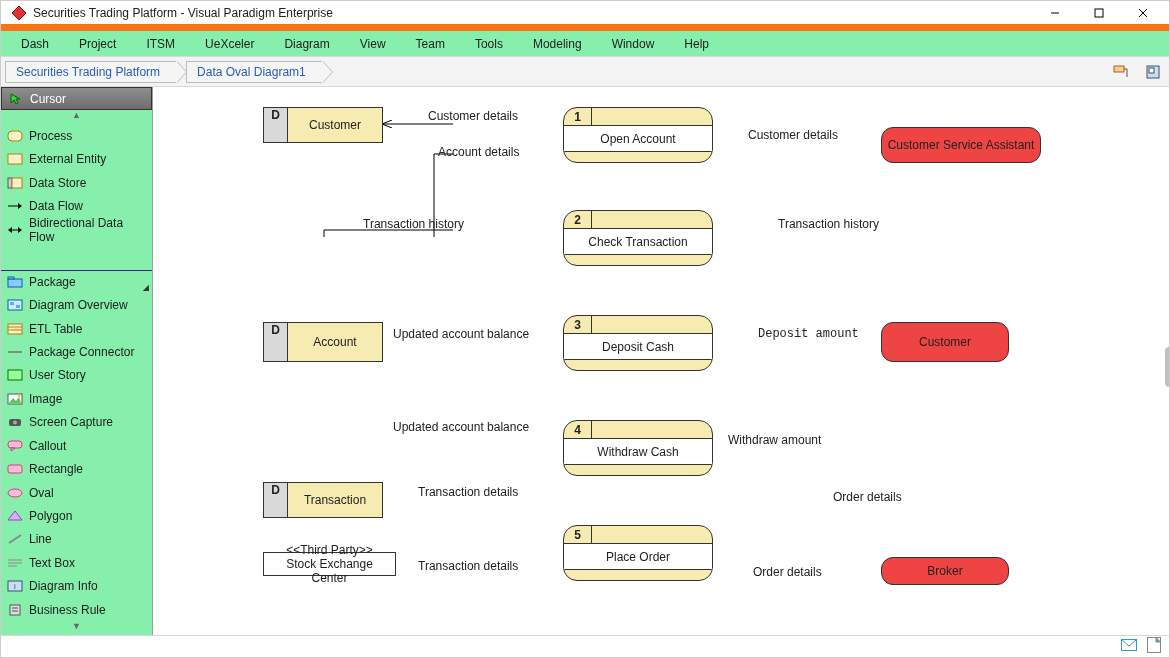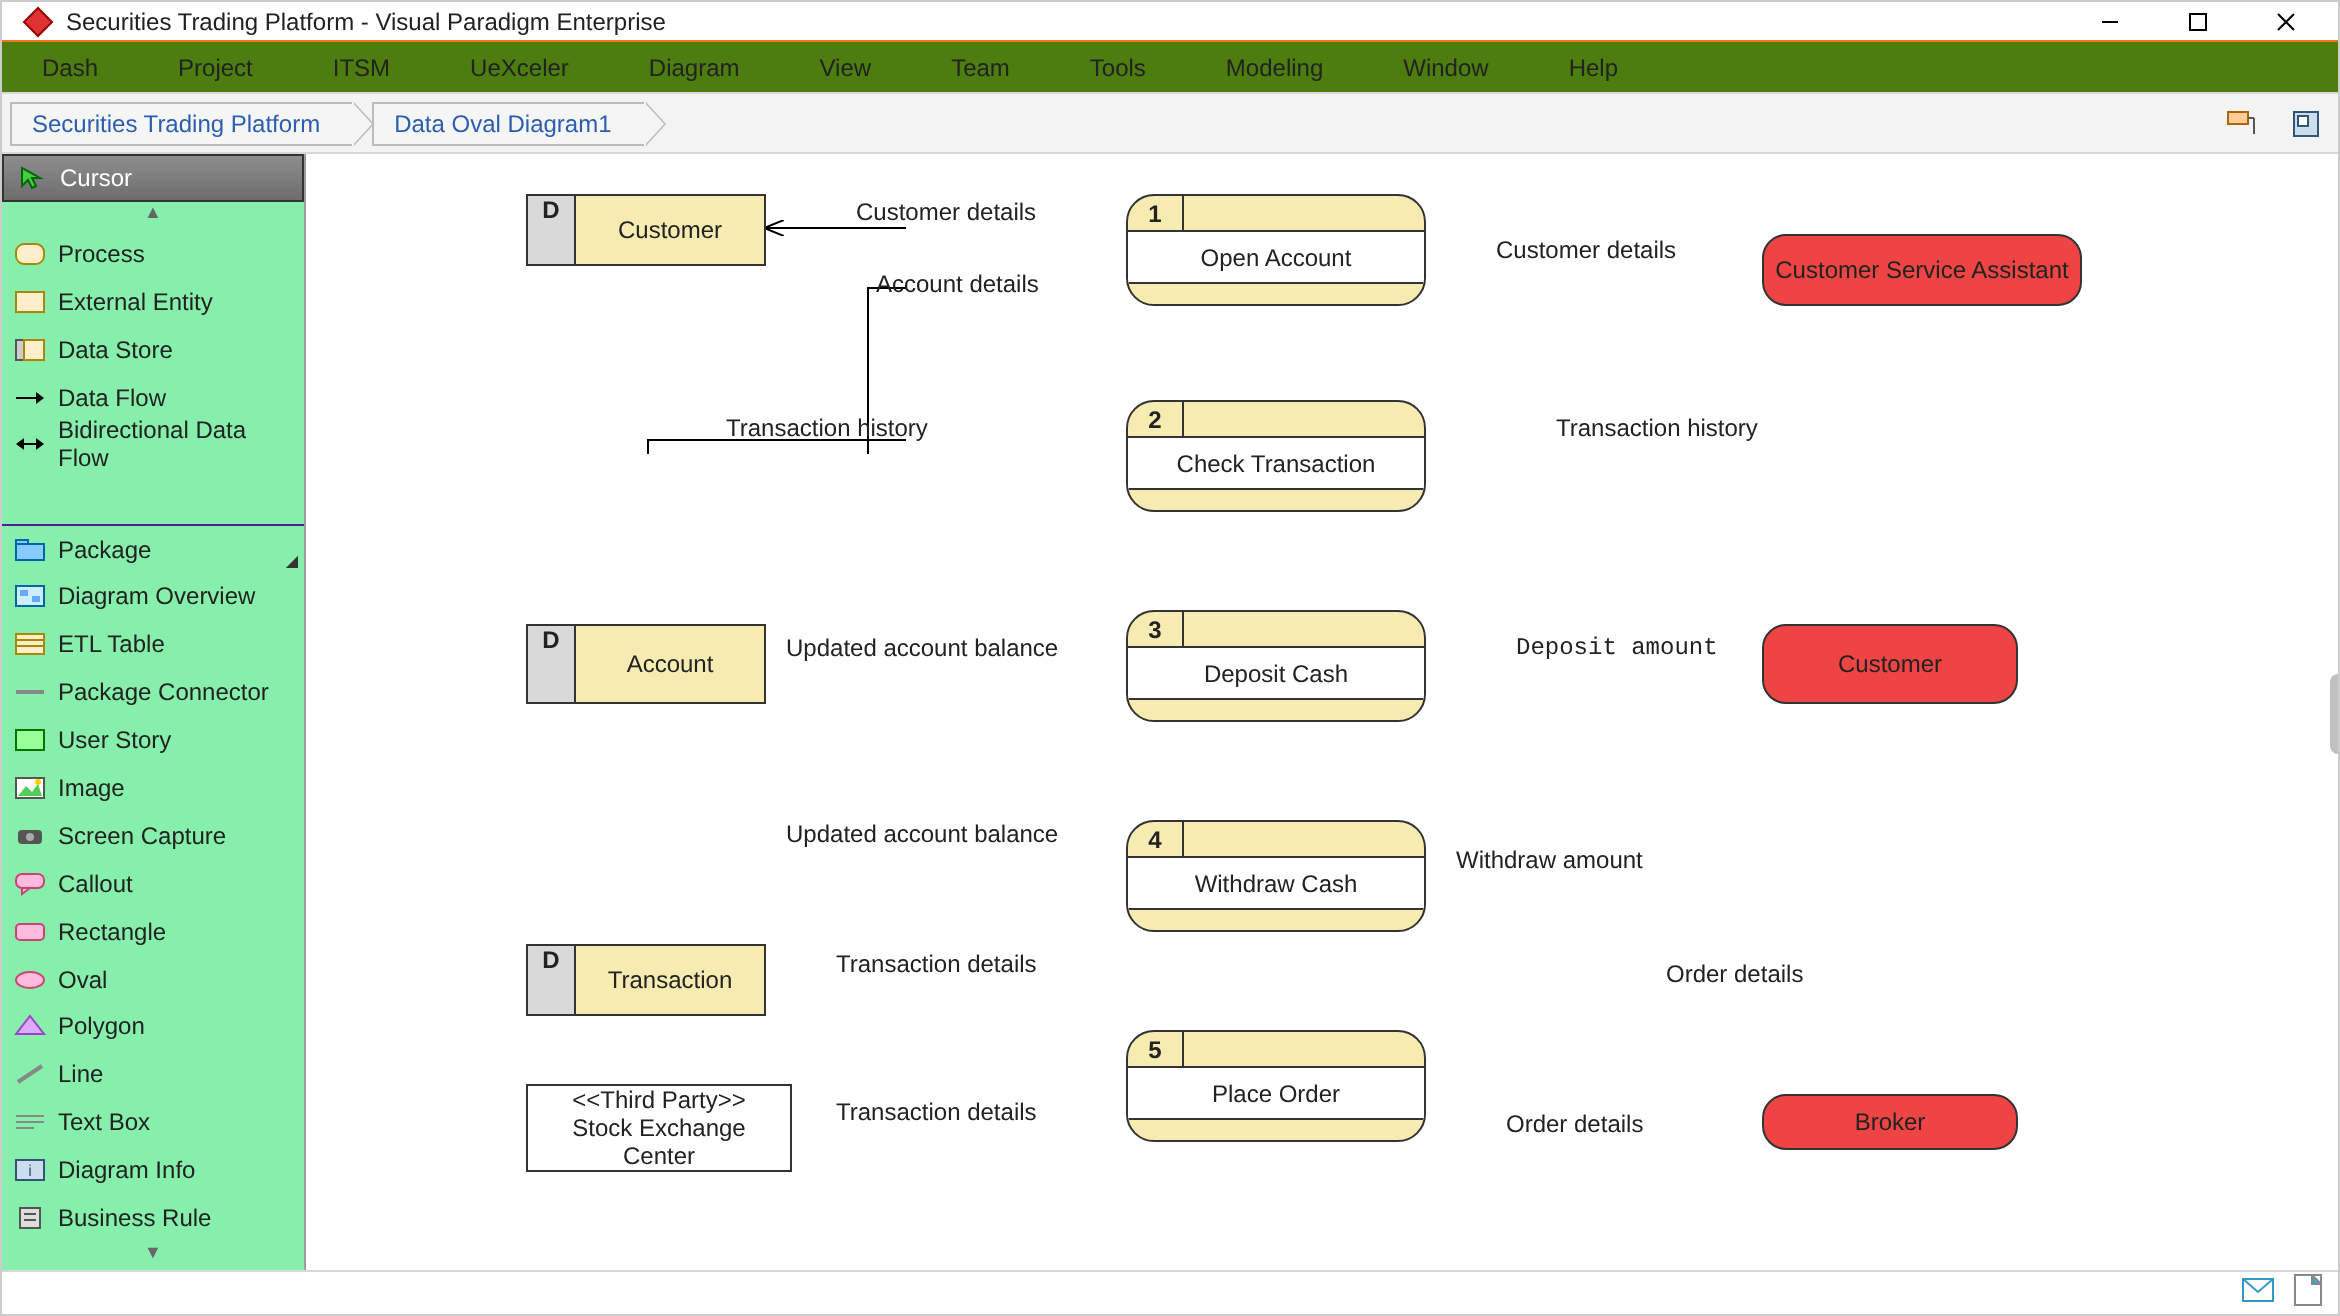--- a/index.html
+++ b/index.html
@@ -1,22 +1,22 @@
 <!DOCTYPE html>
 <html><head>
 <meta charset="utf-8">
 <style>
   * { box-sizing: border-box; margin: 0; padding: 0; }
   body { font-family: "Segoe UI", Arial, sans-serif; font-size: 12px; background: #fff; color: #222; width: 1170px; height: 658px; overflow: hidden; border: 1px solid #ccc; display: flex; flex-direction: column; }
-  .titlebar { height: 20px; display: flex; align-items: center; padding: 0 4px; border-bottom: 1px solid #f97316; justify-content: space-between; }
+  .titlebar { height: 30px; display: flex; align-items: center; padding: 0 4px; border-bottom: 7px solid #f97316; justify-content: space-between; }
   .title-icon { width: 16px; height: 16px; margin: 0 6px; }
   .title-text { flex: 1; font-size: 12px; }
   .window-btns { display: flex; }
   .window-btn { width: 44px; height: 28px; display: flex; align-items: center; justify-content: center; }
-  .menubar { height: 26px; background: #4d7c0f; border-bottom: 1px solid #d8d8d8; display: flex; align-items: center; padding: 0 6px; gap: 12px; }
+  .menubar { height: 26px; background: #86efac; border-bottom: 1px solid #d8d8d8; display: flex; align-items: center; padding: 0 6px; gap: 2px; }
   .menu-item { padding: 4px 14px; cursor: default; }
   .breadcrumbbar { height: 30px; background: #f3f3f3; border-bottom: 1px solid #d8d8d8; display: flex; align-items: center; padding-left: 4px; position: relative; }
   .bc-item { background: #f5f5f5; border: 1px solid #bcbcbc; border-right: none; height: 22px; display: flex; align-items: center; padding: 0 16px 0 10px; font-size: 12px; color: #2b5db0; position: relative; }
   .bc-item::after { content: ""; position: absolute; right: -10px; top: -1px; width: 0; height: 0; border-top: 11px solid transparent; border-bottom: 11px solid transparent; border-left: 10px solid #f5f5f5; filter: drop-shadow(1px 0 0 #bcbcbc); }
   .bc-spacer { flex: 1; }
   .bc-icon { width: 20px; height: 20px; margin: 0 6px; display:flex; align-items:center; justify-content:center; }
   .main { flex: 1; display: flex; min-height: 0; }
   .palette { width: 152px; background: #86efac; border-right: 1px solid #9e9e9e; display: flex; flex-direction: column; font-size: 12px; overflow:hidden; }
   .palette-row { height: 24px; display: flex; align-items: center; padding: 0 6px; gap: 6px; cursor: default; }
   .palette-row.selected { background: linear-gradient(#8e8e8e,#6d6d6d); color: #fff; border: 1px solid #333; }
@@ -346,21 +346,21 @@
       <div class="node datastore" style="left:110px; top:235px; width:120px; height:40px;">
         <div class="ds-tag">D</div>
         <div class="ds-body">Account</div>
       </div>
 
       <div class="node datastore" style="left:110px; top:395px; width:120px; height:36px;">
         <div class="ds-tag">D</div>
         <div class="ds-body">Transaction</div>
       </div>
 
-      <div class="node ext-entity-plain" style="left:110px; top:465px; width:133px; height:44px;">
+      <div class="node ext-entity-plain" style="left:110px; top:465px; width:133px; height:24px;">
         <div>&lt;&lt;Third Party&gt;&gt;</div>
         <div>Stock Exchange Center</div>
       </div>
 
       <div class="node process" style="left:410px; top:20px; width:150px; height:56px;">
         <div class="process-head">
             <div class="process-num">1</div>
             <div style="flex:1"></div>
           </div>
         <div class="process-body">Open Account</div>

